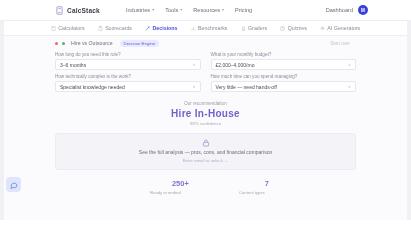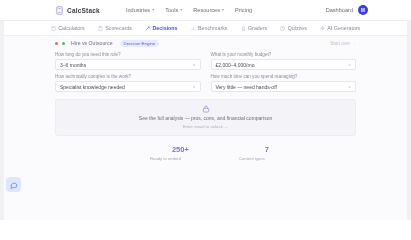--- a/index.html
+++ b/index.html
@@ -272,20 +272,25 @@
       </div>
       <div>
         <span class="field-label">How much time can you spend managing?</span>
         <div class="select">
           <span>Very little — need hands-off</span>
           <span class="sel-caret">∨</span>
         </div>
       </div>
     </div>
 
+    <div class="reco">
+      <div class="reco-kicker">Our recommendation</div>
+      <div class="reco-title">Hire In-House</div>
+      <div class="reco-conf">93% confidence</div>
+    </div>
 
     <div class="cta">
       <span>
         <svg class="lock-ico" viewBox="0 0 24 24" fill="none" stroke="currentColor" stroke-width="2">
           <rect x="4" y="10" width="16" height="11" rx="2"></rect>
             <path d="M8 10V7a4 4 0 0 1 8 0v3"></path>
         </svg>
       </span>
       <div class="cta-line">See the full analysis — pros, cons, and financial comparison</div>
       <div class="cta-sub">Enter email to unlock →</div>

